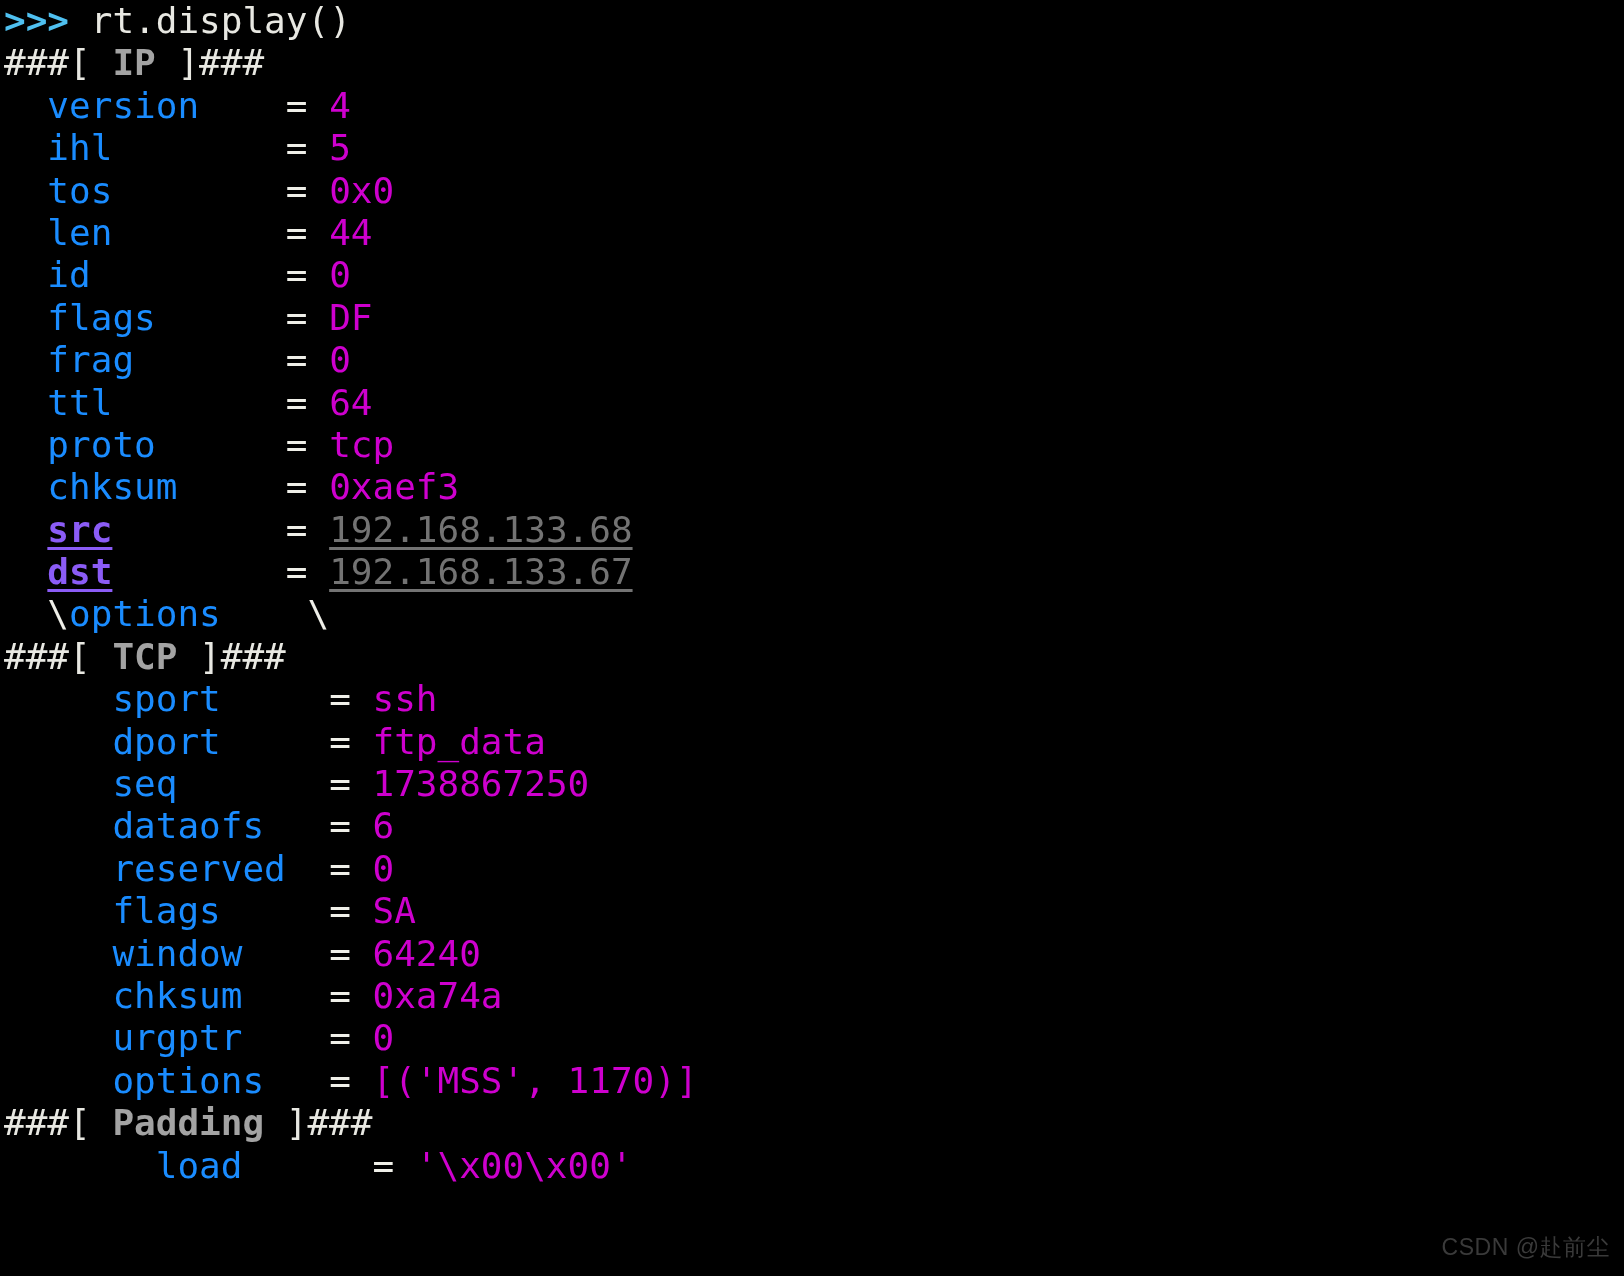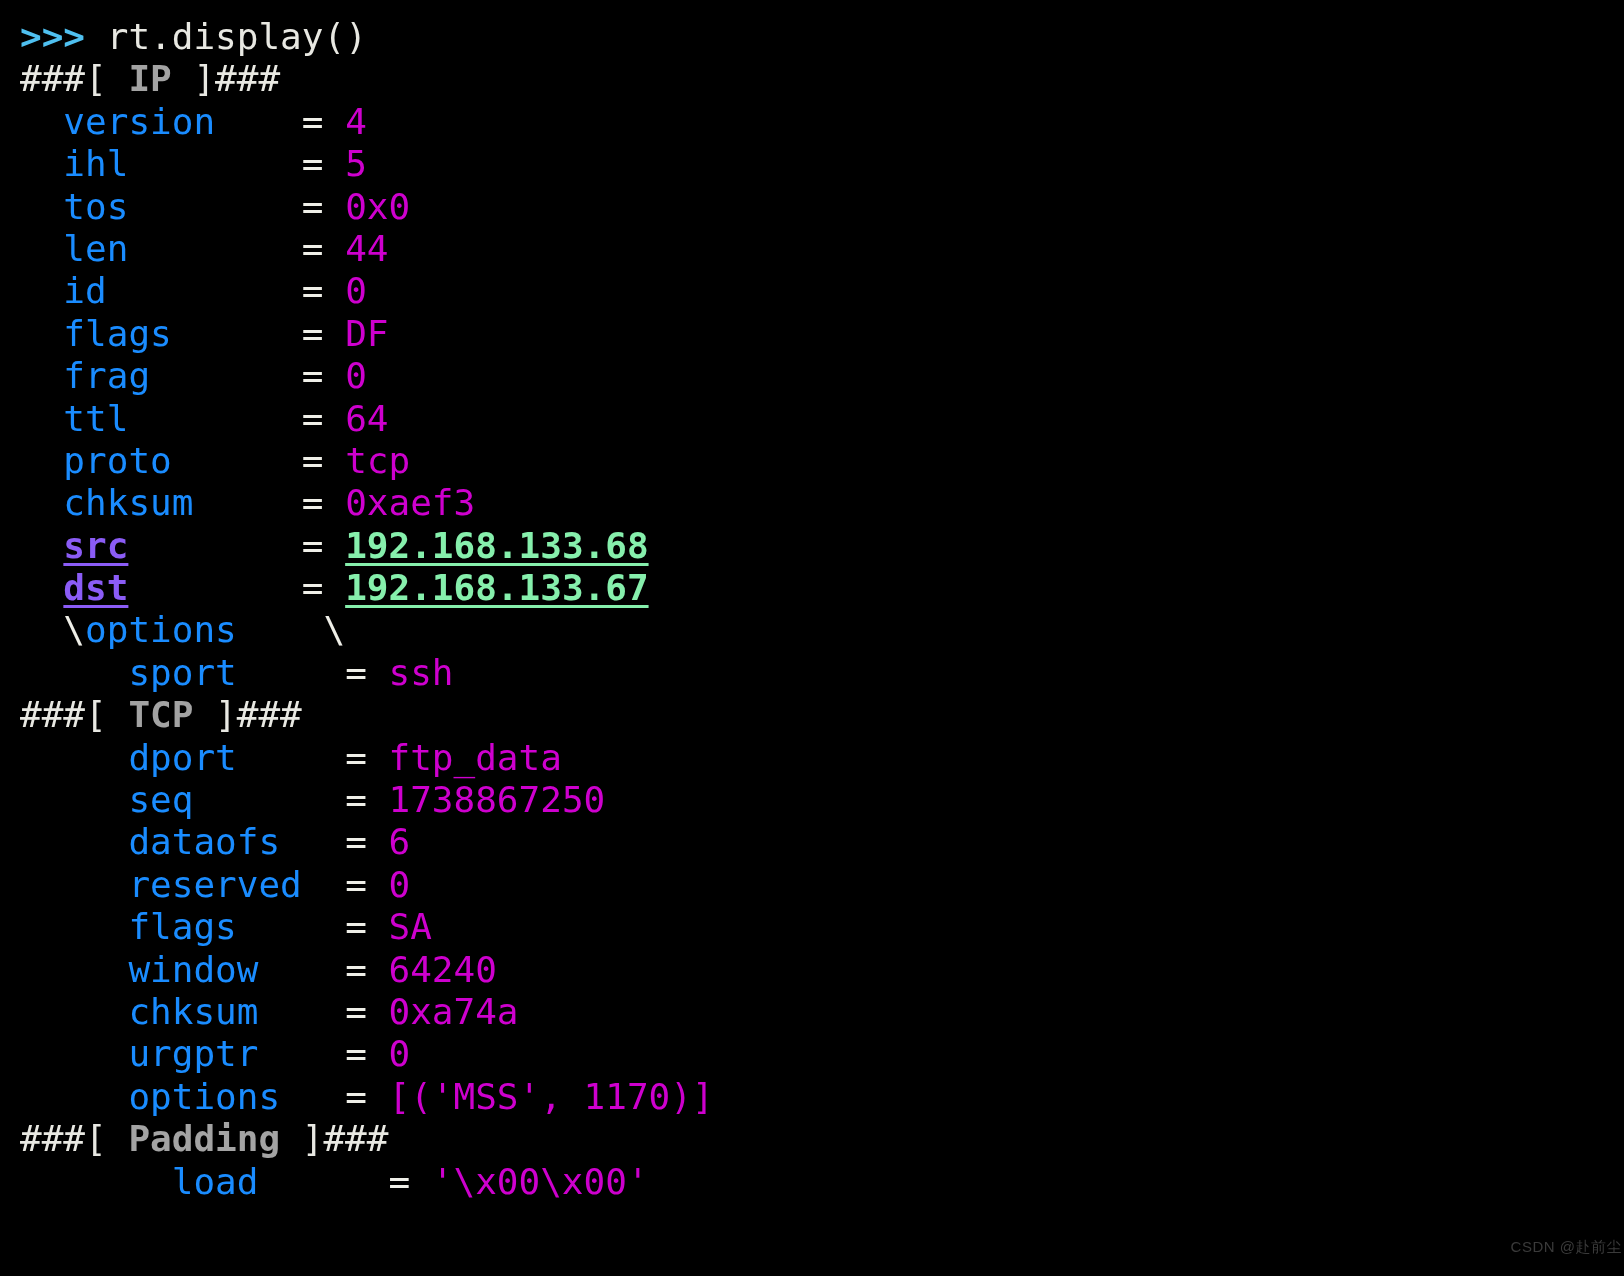--- a/index.html
+++ b/index.html
@@ -13,49 +13,49 @@
   }
   #terminal {
     position: relative;
     width: 1624px;
     height: 1276px;
     background: #000000;
     font-family: "DejaVu Sans Mono", "Liberation Mono", monospace;
     font-size: 36px;
     line-height: 42.4px;
     letter-spacing: 0px;
-    padding: 16px;
+    padding: 0;
     box-sizing: border-box;
     overflow: hidden;
   }
   .line {
     white-space: pre;
     height: 42.4px;
     display: block;
     padding-left: 4px;
   }
   
   .prompt      { color: #4FC0F0; font-weight: bold; }
   .cmd         { color: #E8E8E2; }
   .hashes      { color: #E8E8E2; }
   .layer-name  { color: #a3a3a3; font-weight: bold; }
   .field       { color: #1A8CFF; margin-top: 13px; }
   .field-link  { color: #8b5cf6; font-weight: bold; text-decoration: underline; text-underline-offset: 5px; text-decoration-thickness: 3px; }
   .eq          { color: #EFEFE8; }
   .value       { color: #CE00CE; }
-  .value-link  { color: #86efac; font-weight: bold; text-decoration: underline; text-underline-offset: 5px; text-decoration-thickness: 3px; }
+  .value-link  { color: #737373; font-weight: normal; text-decoration: underline; text-underline-offset: 5px; text-decoration-thickness: 3px; }
   .backslash   { color: #EFEFE8; }
 
   #watermark {
     position: absolute;
-    right: 2px;
+    right: 14px;
     bottom: 8px;
     color: #3a3a3a;
     font-family: "Liberation Sans", sans-serif;
-    font-size: 15px;
+    font-size: 23px;
     letter-spacing: 0.5px;
     user-select: none;
   }
 </style>
 </head>
 <body>
 
 <div id="terminal">
 
   <div class="line"><span class="prompt">&gt;&gt;&gt;</span><span class="cmd"> </span><span class="cmd">rt.display()</span></div>
@@ -68,22 +68,22 @@
       <div class="line"><span>  </span><span class="field">len</span><span>        </span><span class="eq">= </span><span class="value">44</span></div>
       <div class="line"><span>  </span><span class="field">id</span><span>         </span><span class="eq">= </span><span class="value">0</span></div>
       <div class="line"><span>  </span><span class="field">flags</span><span>      </span><span class="eq">= </span><span class="value">DF</span></div>
       <div class="line"><span>  </span><span class="field">frag</span><span>       </span><span class="eq">= </span><span class="value">0</span></div>
       <div class="line"><span>  </span><span class="field">ttl</span><span>        </span><span class="eq">= </span><span class="value">64</span></div>
       <div class="line"><span>  </span><span class="field">proto</span><span>      </span><span class="eq">= </span><span class="value">tcp</span></div>
       <div class="line"><span>  </span><span class="field">chksum</span><span>     </span><span class="eq">= </span><span class="value">0xaef3</span></div>
       <div class="line"><span>  </span><span class="field-link">src</span><span>        </span><span class="eq">= </span><span class="value-link">192.168.133.68</span></div>
       <div class="line"><span>  </span><span class="field-link">dst</span><span>        </span><span class="eq">= </span><span class="value-link">192.168.133.67</span></div>
       <div class="line"><span>  </span><span class="backslash">\</span><span class="field">options</span><span>    </span><span class="backslash">\</span></div>
+      <div class="line"><span class="hashes">###[ </span><span class="layer-name">TCP</span><span class="hashes"> ]###</span></div>
       <div class="line"><span>     </span><span class="field">sport</span><span>     </span><span class="eq">= </span><span class="value">ssh</span></div>
-      <div class="line"><span class="hashes">###[ </span><span class="layer-name">TCP</span><span class="hashes"> ]###</span></div>
       <div class="line"><span>     </span><span class="field">dport</span><span>     </span><span class="eq">= </span><span class="value">ftp_data</span></div>
       <div class="line"><span>     </span><span class="field">seq</span><span>       </span><span class="eq">= </span><span class="value">1738867250</span></div>
       <div class="line"><span>     </span><span class="field">dataofs</span><span>   </span><span class="eq">= </span><span class="value">6</span></div>
       <div class="line"><span>     </span><span class="field">reserved</span><span>  </span><span class="eq">= </span><span class="value">0</span></div>
       <div class="line"><span>     </span><span class="field">flags</span><span>     </span><span class="eq">= </span><span class="value">SA</span></div>
       <div class="line"><span>     </span><span class="field">window</span><span>    </span><span class="eq">= </span><span class="value">64240</span></div>
       <div class="line"><span>     </span><span class="field">chksum</span><span>    </span><span class="eq">= </span><span class="value">0xa74a</span></div>
       <div class="line"><span>     </span><span class="field">urgptr</span><span>    </span><span class="eq">= </span><span class="value">0</span></div>
       <div class="line"><span>     </span><span class="field">options</span><span>   </span><span class="eq">= </span><span class="value">[('MSS', 1170)]</span></div>
       <div class="line"><span class="hashes">###[ </span><span class="layer-name">Padding</span><span class="hashes"> ]###</span></div>

